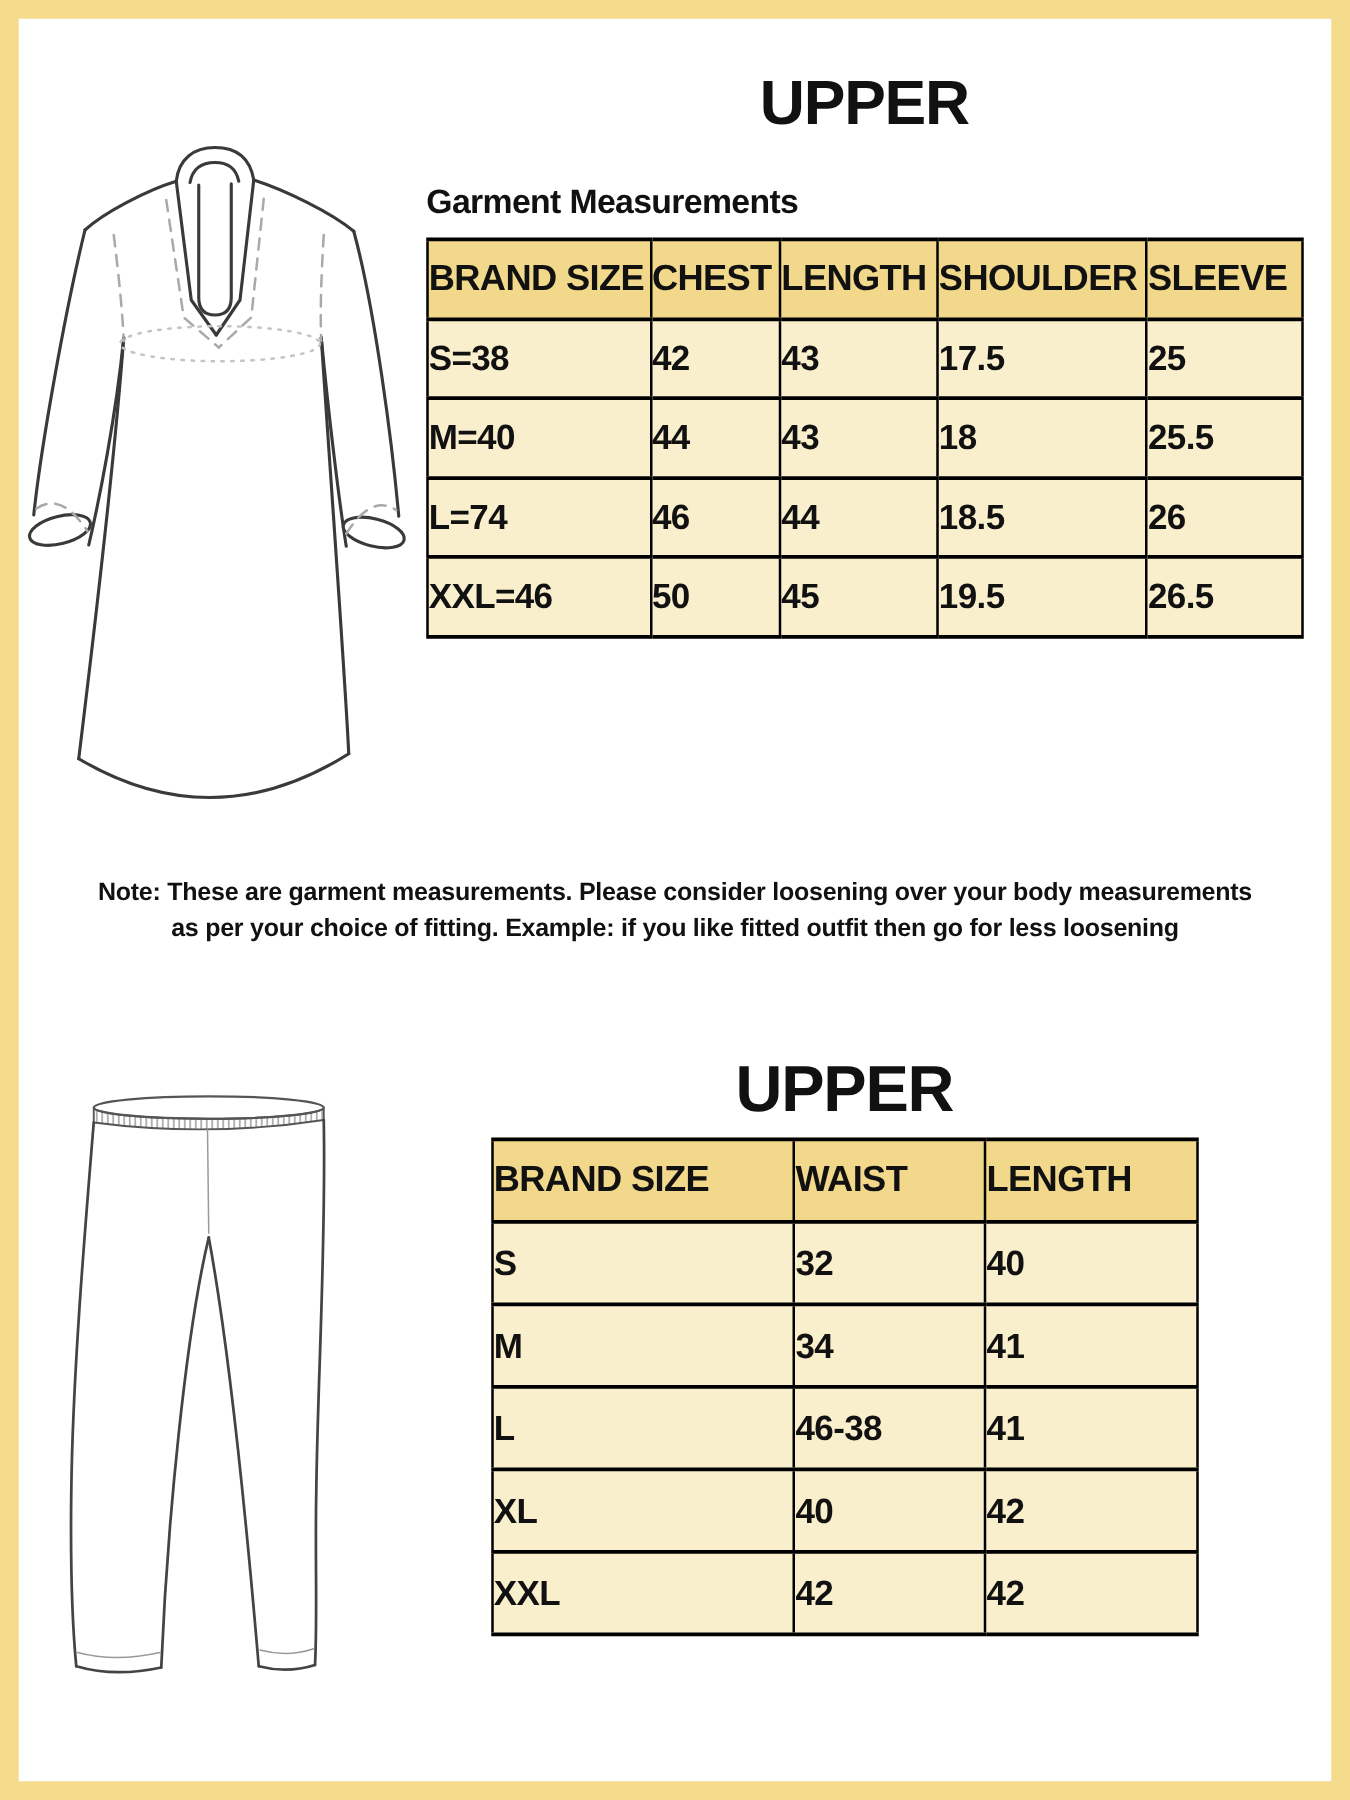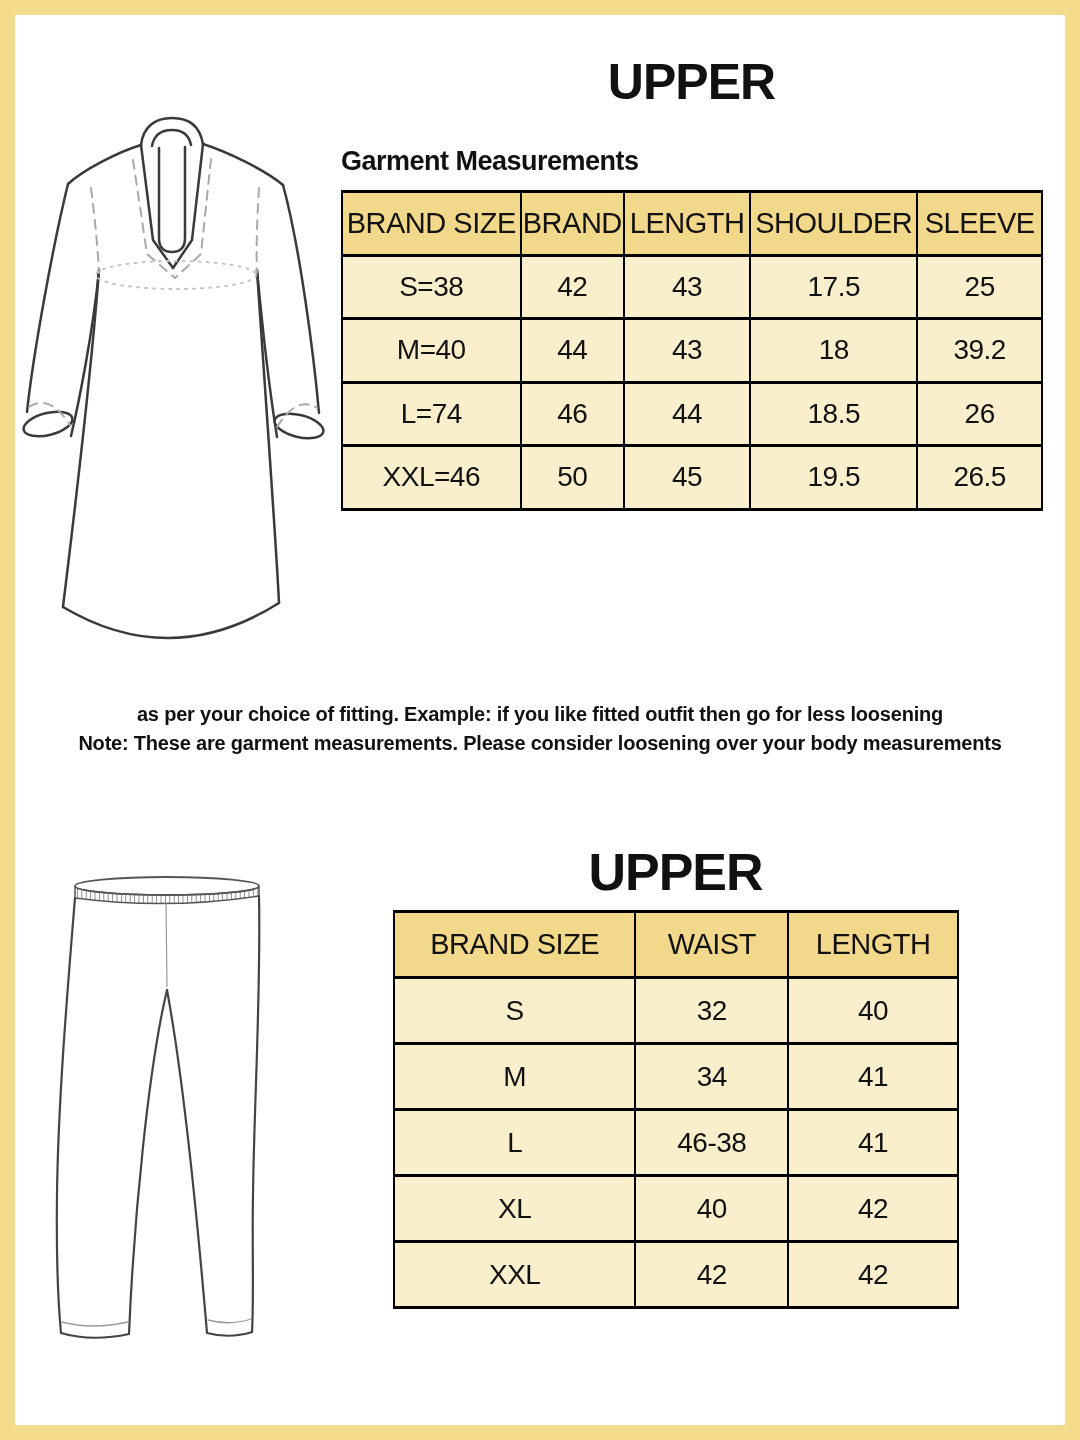--- a/index.html
+++ b/index.html
@@ -42,22 +42,22 @@
 
   table{
     border-collapse:collapse;
     table-layout:fixed;
     width:100%;
     background:var(--cell-bg);
   }
   table, th, td{border:2px solid var(--line);}
   th, td{
     border-top-width:3px;border-bottom-width:3px;
-    text-align:center;vertical-align:middle;
-    font-weight:normal;
+    text-align:left;vertical-align:middle;
+    font-weight:bold;
     letter-spacing:-0.5px;
   }
   th{background:var(--header-bg);font-size:29px;}
   td{background:var(--cell-bg);font-size:28px;}
   #upper-table-wrap{left:341px;top:190px;width:702px;}
   #upper-table-wrap th,#upper-table-wrap td{height:63.5px;}
   #lower-table-wrap{left:393px;top:910px;width:566px;}
   #lower-table-wrap th,#lower-table-wrap td{height:66px;}
 
   .note{
@@ -147,62 +147,62 @@
     <colgroup>
       <col style="width:25.5%">
         <col style="width:14.8%">
         <col style="width:18.0%">
       <col style="width:23.9%">
         <col style="width:17.8%">
     </colgroup>
     <thead>
         <tr>
           <th>BRAND SIZE</th>
-          <th>BRAND</th>
+          <th>CHEST</th>
           <th>LENGTH</th>
           <th>SHOULDER</th>
           <th>SLEEVE</th>
         </tr>
       </thead>
     <tbody>
         <tr>
           <td>S=38</td>
           <td>42</td>
           <td>43</td>
           <td>17.5</td>
           <td>25</td>
         </tr>
         <tr>
           <td>M=40</td>
           <td>44</td>
           <td>43</td>
           <td>18</td>
-          <td>39.2</td>
+          <td>25.5</td>
         </tr>
         <tr>
           <td>L=74</td>
           <td>46</td>
           <td>44</td>
           <td>18.5</td>
           <td>26</td>
         </tr>
         <tr>
           <td>XXL=46</td>
           <td>50</td>
           <td>45</td>
           <td>19.5</td>
           <td>26.5</td>
         </tr>
       </tbody>
   </table>
 </div>
 
 <div class="abs note">
+  <div>Note: These are garment measurements. Please consider loosening over your body measurements</div>
   <div>as per your choice of fitting. Example: if you like fitted outfit then go for less loosening</div>
-  <div>Note: These are garment measurements. Please consider loosening over your body measurements</div>
 </div>
 
 <div id="lowers-title" class="abs section-title">UPPER</div>
 
 <div id="lower-table-wrap" class="abs">
   <table>
     <colgroup>
       <col style="width:42.8%">
         <col style="width:27.1%">
         <col style="width:30.1%">

